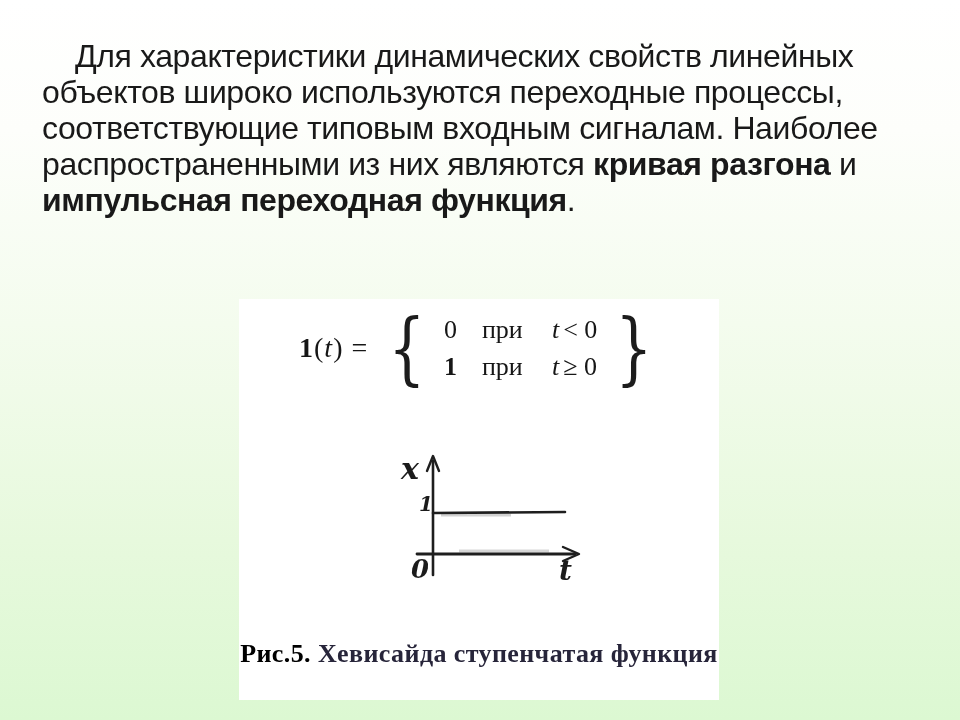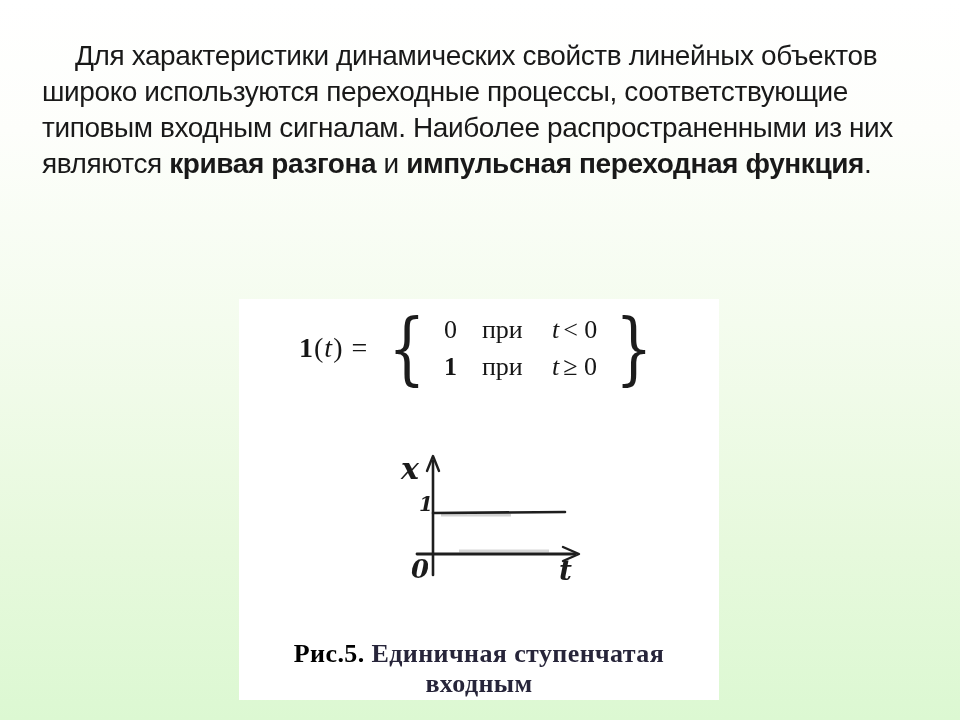--- a/index.html
+++ b/index.html
@@ -5,21 +5,21 @@
   html,body{margin:0;padding:0;}
   body{width:960px;height:720px;font-family:"Liberation Sans",sans-serif;}
   .slide{
     position:relative;width:960px;height:720px;overflow:hidden;
     background:linear-gradient(180deg,#ffffff 0%,#fdfefb 18%,#f4fcee 45%,#e7f9dd 75%,#dcf8d2 100%);
   }
   
   .text-block{
     position:absolute;left:0;top:0;width:960px;
     padding:38px 36px 0 42px;box-sizing:border-box;
-    color:#191919;font-size:28px;line-height:36px;letter-spacing:-0.4px;
+    color:#191919;font-size:32px;line-height:36px;letter-spacing:-0.4px;
   }
   .text-block p{margin:0;text-indent:33px;}
   .text-block p + p{margin-top:3px;}
   .text-block b{font-weight:bold;}
   
   .figure-panel{
     position:absolute;left:239px;top:299px;width:480px;height:401px;
     background:#ffffff;
   }
   
@@ -95,17 +95,17 @@
 
       <line x1="44" y1="66" x2="176" y2="65" stroke="#1e1e1e" stroke-width="2.6" stroke-linecap="round"></line>
 
       <text class="graph-label" x="12" y="32" font-size="30">x</text>
       <text class="graph-label" x="30" y="64" font-size="20">1</text>
       <text class="graph-label" x="22" y="131" font-size="26">0</text>
       <text class="graph-label" x="170" y="133" font-size="28">t</text>
     </svg>
 
     <div class="fig-caption">
-      <span class="cap-label">Рис.5.</span><span> Единичная ступенчатая входным</span>
+      <span class="cap-label">Рис.5.</span><span> Хевисайда ступенчатая функция</span>
     </div>
 
   </div>
 </div>
 
 </body></html>

